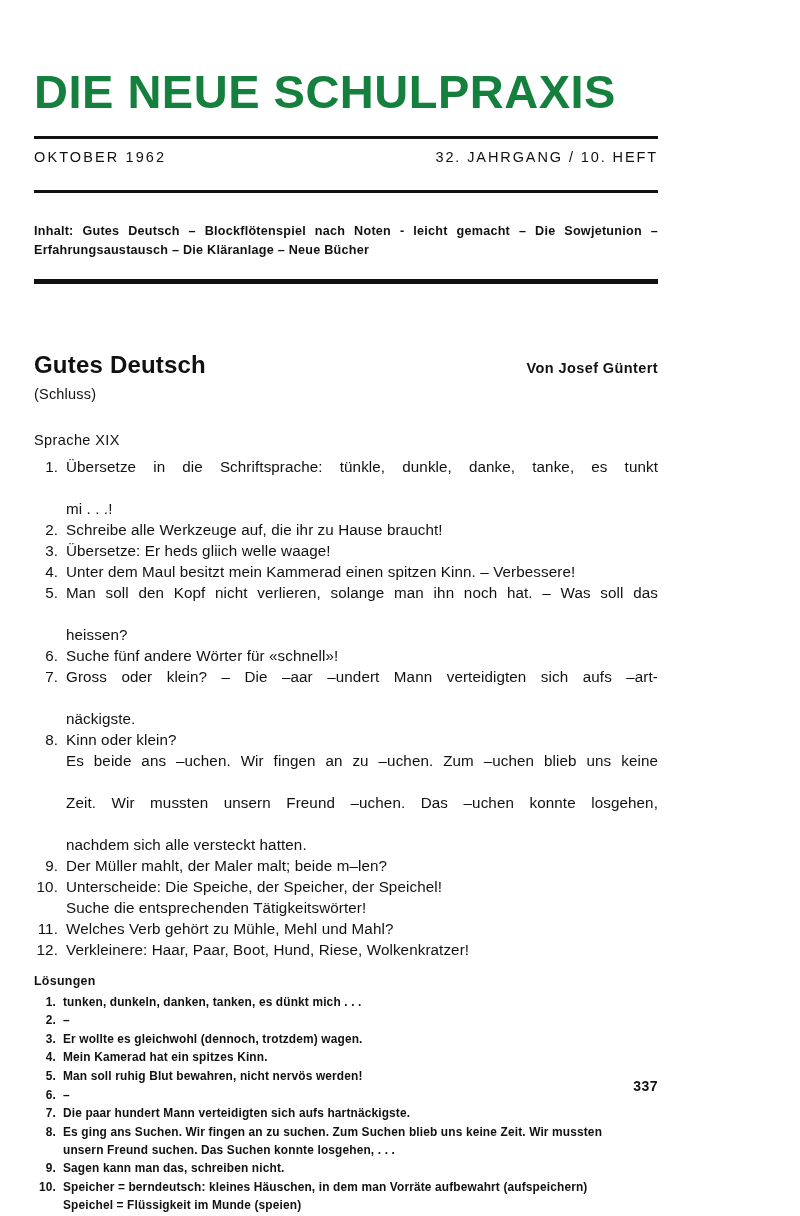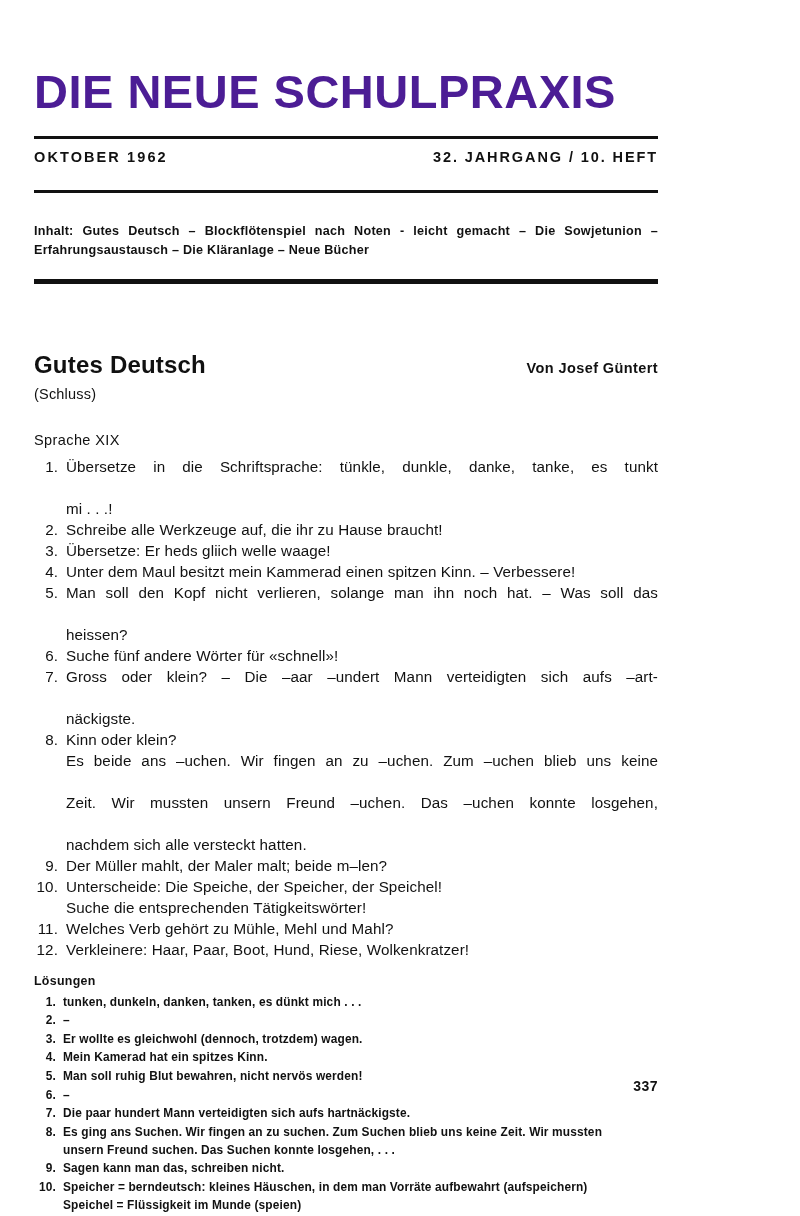--- a/index.html
+++ b/index.html
@@ -30,41 +30,41 @@
   }
 
   
   .masthead {
     margin-top: 68px;
     font-size: 47px;
     font-weight: 700;
     letter-spacing: 0.5px;
     line-height: 1.0;
     white-space: nowrap;
-    color: #4c1d95;
+    color: #15803d;
   }
 
   .rule {
     width: 624px;
     background: #111111;
   }
   .rule-thin { height: 3px; }
   .rule-thick { height: 5px; }
 
   .rule-1 { margin-top: 21px; }
   .rule-2 { margin-top: 16px; }
   .rule-3 { margin-top: 12px; }
 
   
   .issue-line {
     display: flex;
     justify-content: space-between;
     align-items: baseline;
     font-size: 14.5px;
-    font-weight: 700;
+    font-weight: 400;
     letter-spacing: 2.1px;
     padding: 10px 0 9px 0;
   }
   .issue-right { letter-spacing: 1.9px; }
 
   
   .inhalt {
     font-size: 12.6px;
     font-weight: 700;
     line-height: 1.52;

